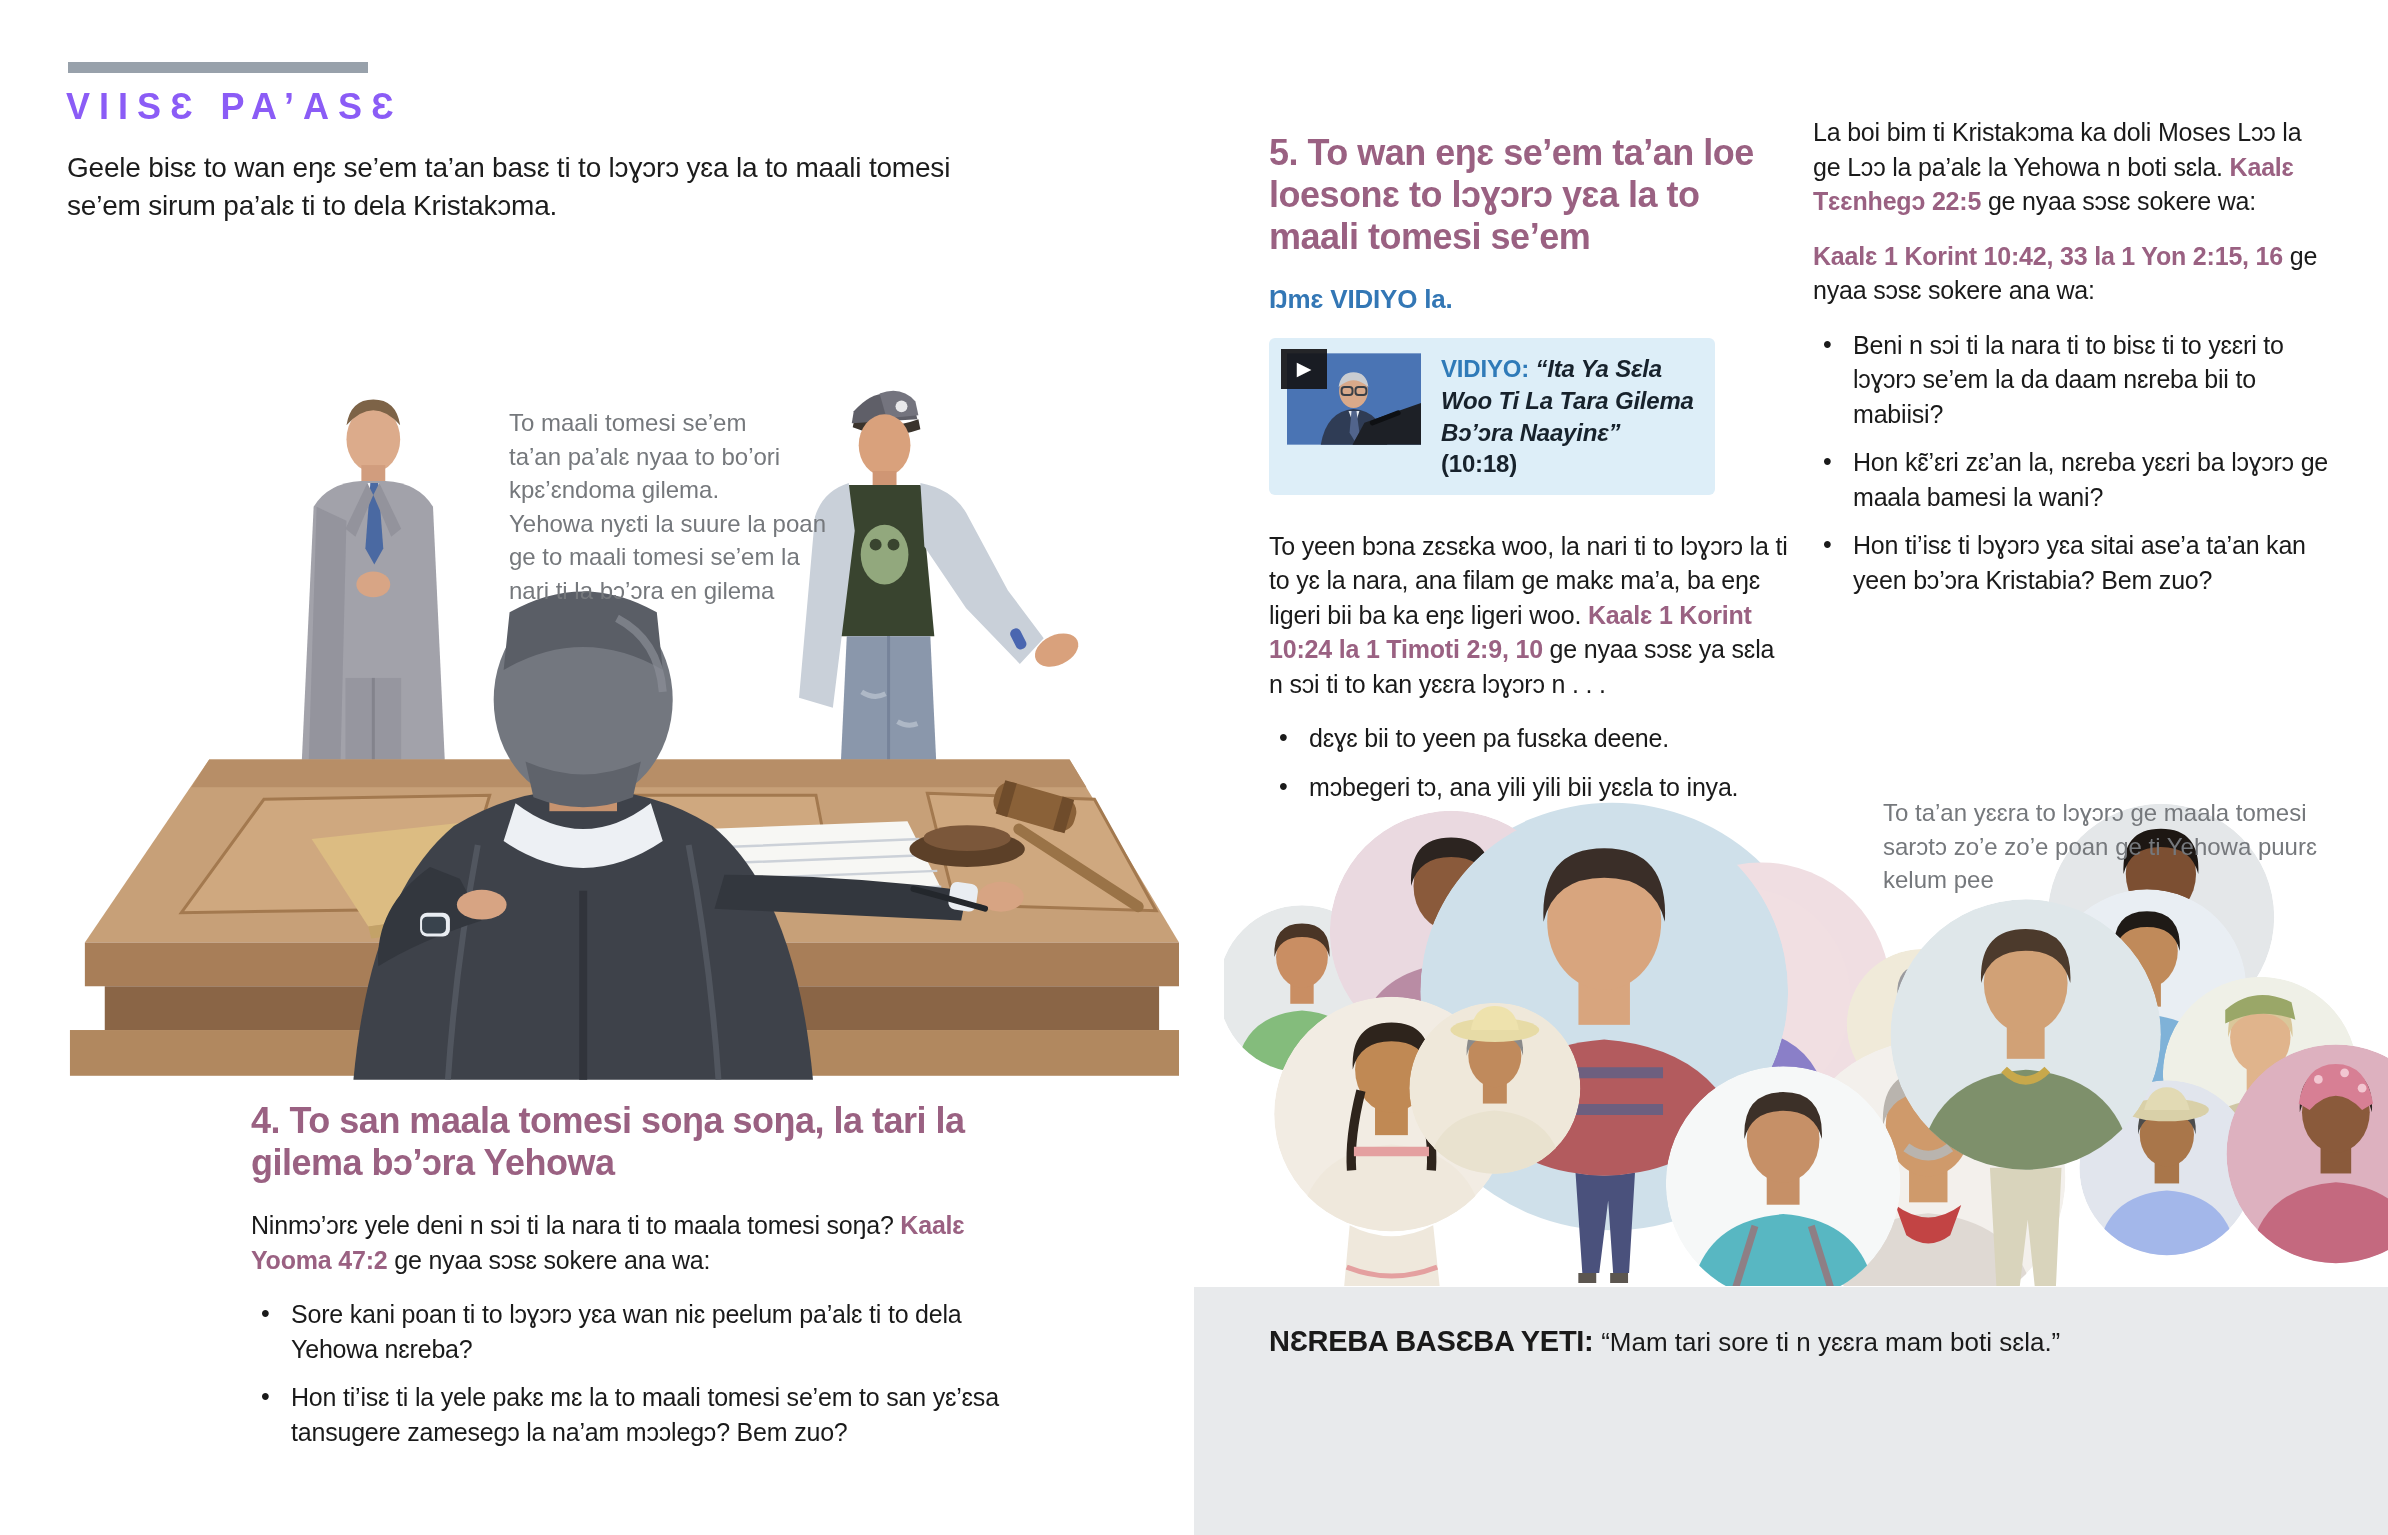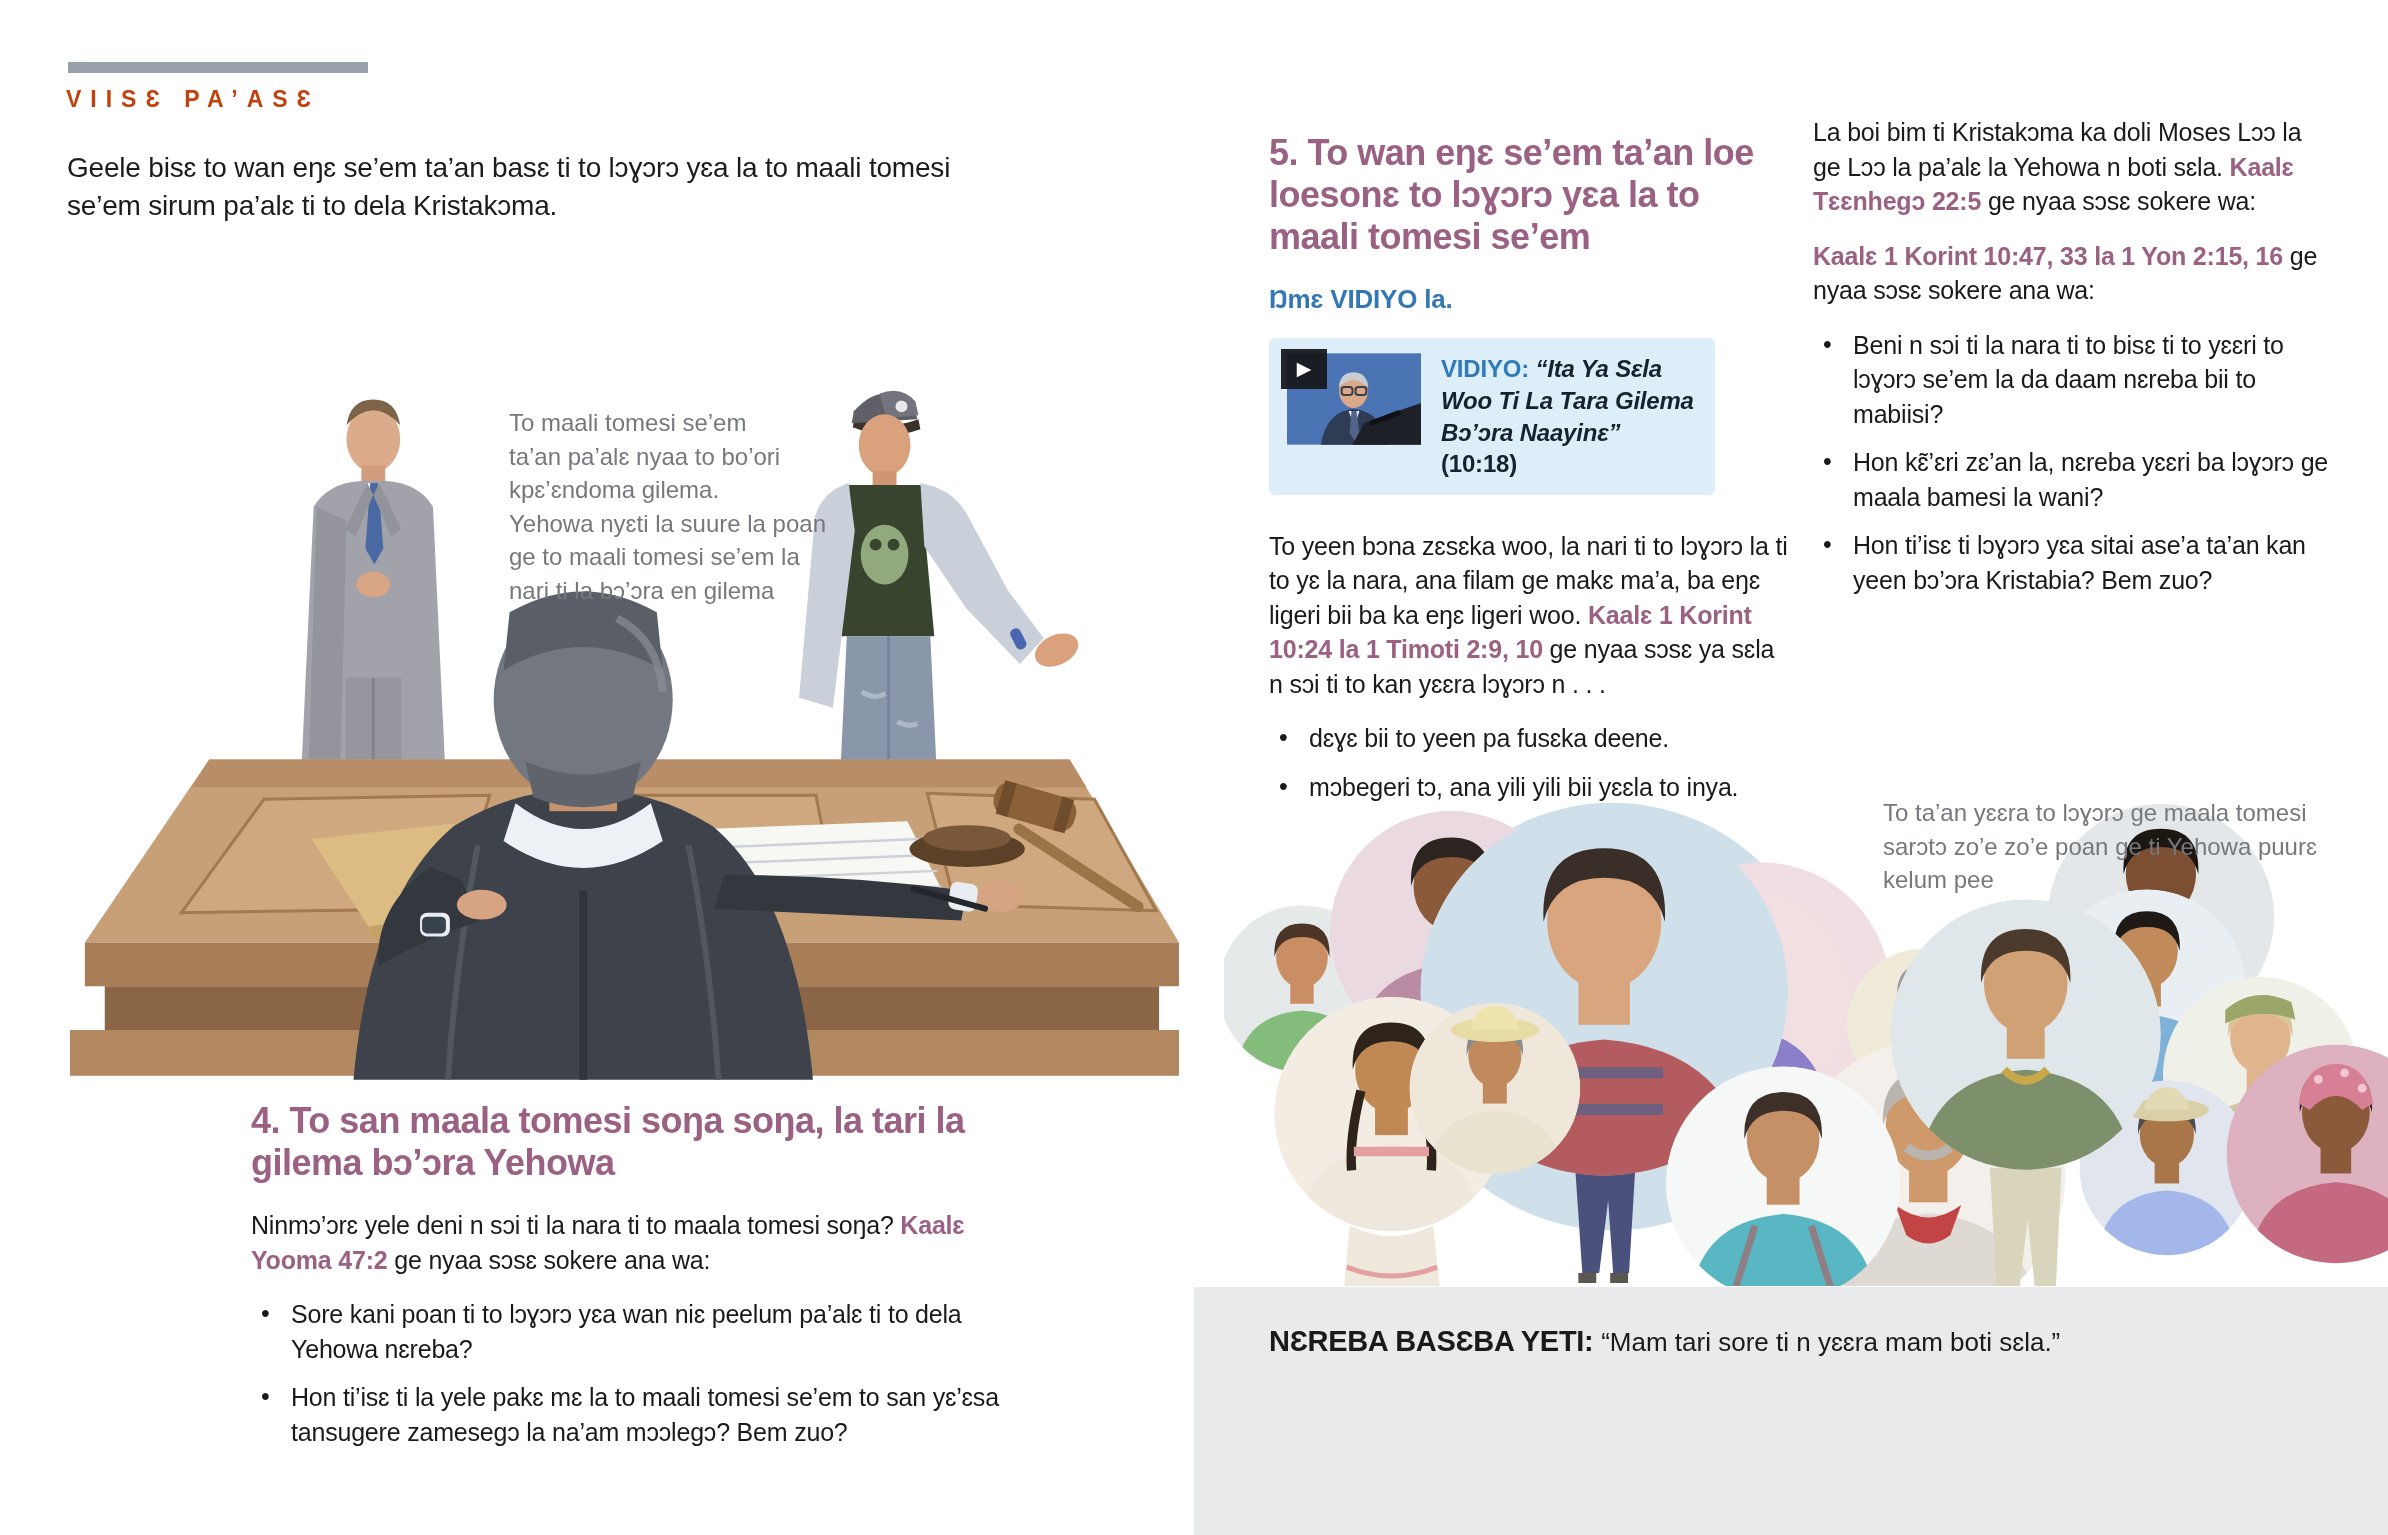--- a/index.html
+++ b/index.html
@@ -4,21 +4,21 @@
 <style>
   html,body{margin:0;padding:0;}
   body{
     width:2388px;height:1535px;position:relative;background:#ffffff;
     font-family:"Liberation Sans","DejaVu Sans",sans-serif;color:#1a1a1a;
     overflow:hidden;
   }
   .abs{position:absolute;}
   
   .kicker-bar{left:68px;top:62px;width:300px;height:11px;background:#98a1ab;}
-  .kicker{left:66px;top:86px;font-size:23px;font-weight:700;color:#c2410c;letter-spacing:9px;}
+  .kicker{left:66px;top:86px;font-size:36px;font-weight:700;color:#8b5cf6;letter-spacing:9px;}
   .intro{left:67px;top:149px;width:960px;font-size:28px;line-height:1.35;letter-spacing:-0.2px;color:#1c1c1c;}
   
   .art-caption{color:#75787c;font-size:24px;line-height:1.4;white-space:pre-line;margin-left:24px;}
   .caption-court{left:485px;top:406px;width:428px;}
   .caption-people{left:1859px;top:796px;width:458px;white-space:normal;}
   
   .sec{line-height:1.38;font-size:25px;letter-spacing:-0.2px;}
   .sec h2{margin:0 0 24px 0;font-size:36px;line-height:1.17;letter-spacing:-0.5px;color:#9a6182;font-weight:700;}
   .sec p{margin:0 0 20px 0;}
   .section4{left:251px;top:1100px;width:774px;}
@@ -181,21 +181,21 @@
   </div>
   <p><span>To yeen bɔna zɛsɛka woo, la nari ti to lɔɣɔrɔ la ti to yɛ la nara, ana filam ge makɛ ma’a, ba eŋɛ ligeri bii ba ka eŋɛ ligeri woo. </span><span class="ref">Kaalɛ 1 Korint 10:24 la 1 Timoti 2:9, 10</span><span> ge nyaa sɔsɛ ya sɛla n sɔi ti to kan yɛɛra lɔɣɔrɔ n . . .</span></p>
   <ul class="bul">
     <li>dɛɣɛ bii to yeen pa fusɛka deene.</li>
     <li>mɔbegeri tɔ, ana yili yili bii yɛɛla to inya.</li>
   </ul>
 </div>
 
 <div class="abs sec colB">
   <p><span>La boi bim ti Kristakɔma ka doli Moses Lɔɔ la ge Lɔɔ la pa’alɛ la Yehowa n boti sɛla. </span><span class="ref">Kaalɛ Tɛɛnhegɔ 22:5</span><span> ge nyaa sɔsɛ sokere wa:</span></p>
-  <p><span class="ref">Kaalɛ 1 Korint 10:47, 33 la 1 Yon 2:15, 16</span><span> ge nyaa sɔsɛ sokere ana wa:</span></p>
+  <p><span class="ref">Kaalɛ 1 Korint 10:42, 33 la 1 Yon 2:15, 16</span><span> ge nyaa sɔsɛ sokere ana wa:</span></p>
   <ul class="bul">
     <li>Beni n sɔi ti la nara ti to bisɛ ti to yɛɛri to lɔɣɔrɔ se’em la da daam nɛreba bii to mabiisi?</li>
     <li>Hon kɛ̃’ɛri zɛ’an la, nɛreba yɛɛri ba lɔɣɔrɔ ge maala bamesi la wani?</li>
     <li>Hon ti’isɛ ti lɔɣɔrɔ yɛa sitai ase’a ta’an kan yeen bɔ’ɔra Kristabia? Bem zuo?</li>
   </ul>
 </div>
 
 <svg class="abs" style="left:1224px;top:778px" width="1164" height="508" viewBox="0 0 1170 511">
   <defs>
     <clipPath id="avclip">

